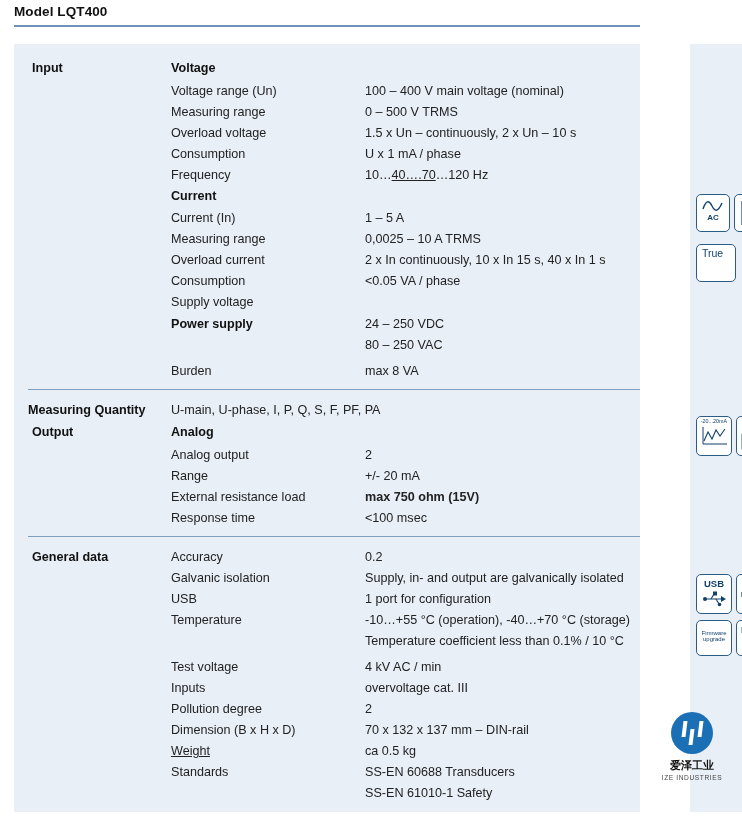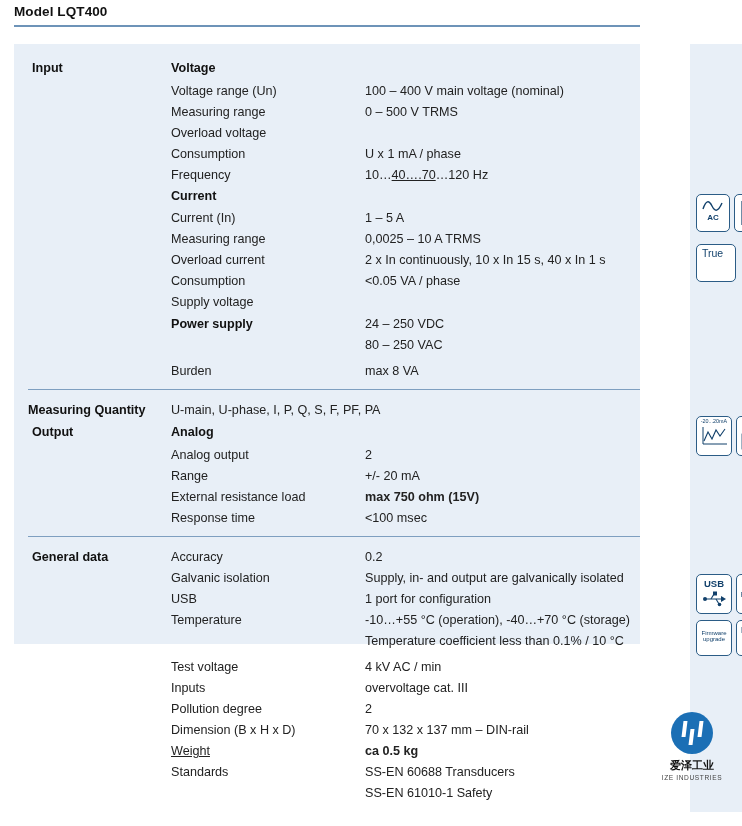--- a/index.html
+++ b/index.html
@@ -39,21 +39,21 @@
     height: 2px;
     background: #6d93b8;
   }
 
   
   .spec-panel {
     position: absolute;
     left: 14px;
     top: 44px;
     width: 626px;
-    height: 600px;
+    height: 768px;
     background: #e8eff7;
   }
   .section-rule {
     position: absolute;
     left: 14px;
     width: 612px;
     height: 1px;
     background: #7e9fc0;
   }
 
@@ -163,20 +163,21 @@
 
     <div class="row col-b bold" style="top:14px;">Voltage</div>
 
     <div class="row col-b" style="top:37px;">Voltage range (Un)</div>
     <div class="row col-c" style="top:37px;">100 – 400 V main voltage (nominal)</div>
 
     <div class="row col-b" style="top:58px;">Measuring range</div>
     <div class="row col-c" style="top:58px;">0 – 500 V TRMS</div>
 
     <div class="row col-b" style="top:79px;">Overload voltage</div>
+    <div class="row col-c" style="top:79px;">1.5 x Un – continuously, 2 x Un – 10 s</div>
 
     <div class="row col-b" style="top:100px;">Consumption</div>
     <div class="row col-c" style="top:100px;">U x 1 mA / phase</div>
 
     <div class="row col-b" style="top:121px;">Frequency</div>
     <div class="row col-c" style="top:121px;"><span>10…</span><span class="underline-seg">40….70</span><span>…120 Hz</span></div>
 
     <div class="row col-b bold" style="top:142px;">Current</div>
 
     <div class="row col-b" style="top:164px;">Current (In)</div>
@@ -245,21 +246,21 @@
     <div class="row col-b" style="top:634px;">Inputs</div>
     <div class="row col-c" style="top:634px;">overvoltage cat. III</div>
 
     <div class="row col-b" style="top:655px;">Pollution degree</div>
     <div class="row col-c" style="top:655px;">2</div>
 
     <div class="row col-b" style="top:676px;">Dimension (B x H x D)</div>
     <div class="row col-c" style="top:676px;">70 x 132 x 137 mm – DIN-rail</div>
 
     <div class="row col-b" style="top:697px;text-decoration:underline;">Weight</div>
-    <div class="row col-c" style="top:697px;font-weight:bold;">ca 0.5 kg</div>
+    <div class="row col-c" style="top:697px;">ca 0.5 kg</div>
 
     <div class="row col-b" style="top:718px;">Standards</div>
     <div class="row col-c" style="top:718px;">SS-EN 60688 Transducers</div>
 
     <div class="row col-c" style="top:739px;">SS-EN 61010-1 Safety</div>
 
   </div>
 
   <div class="icon-col">
 

